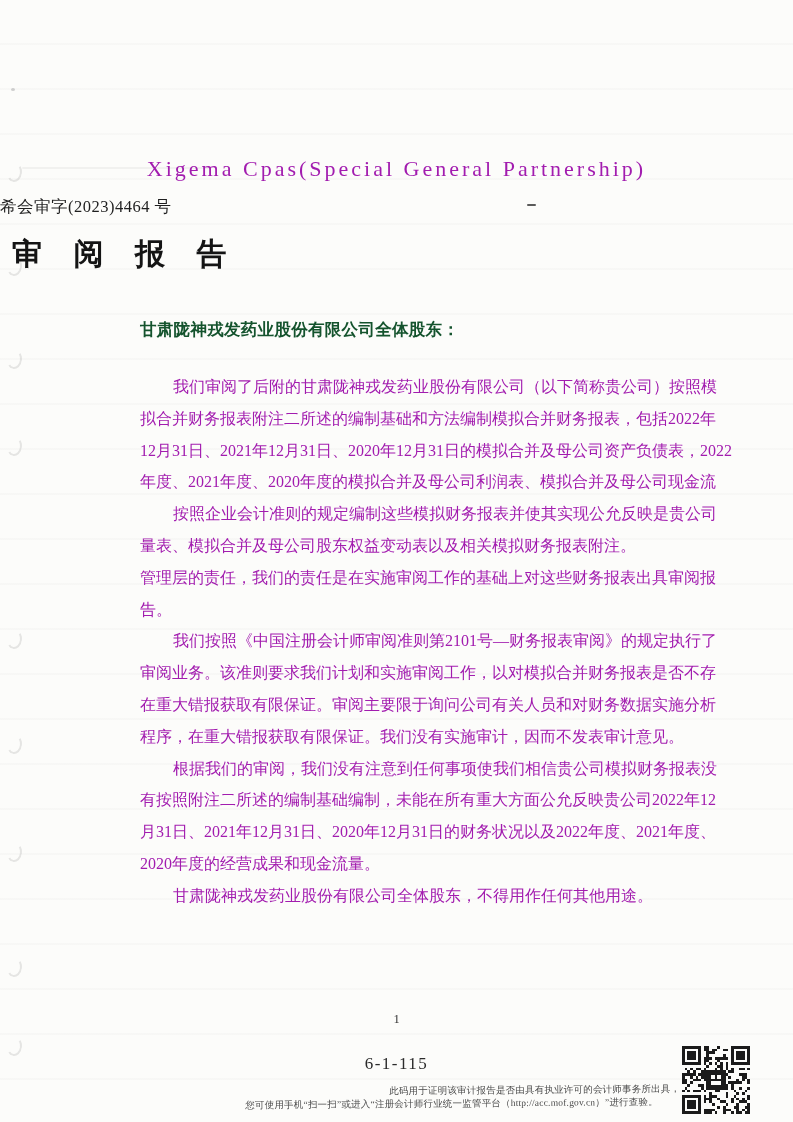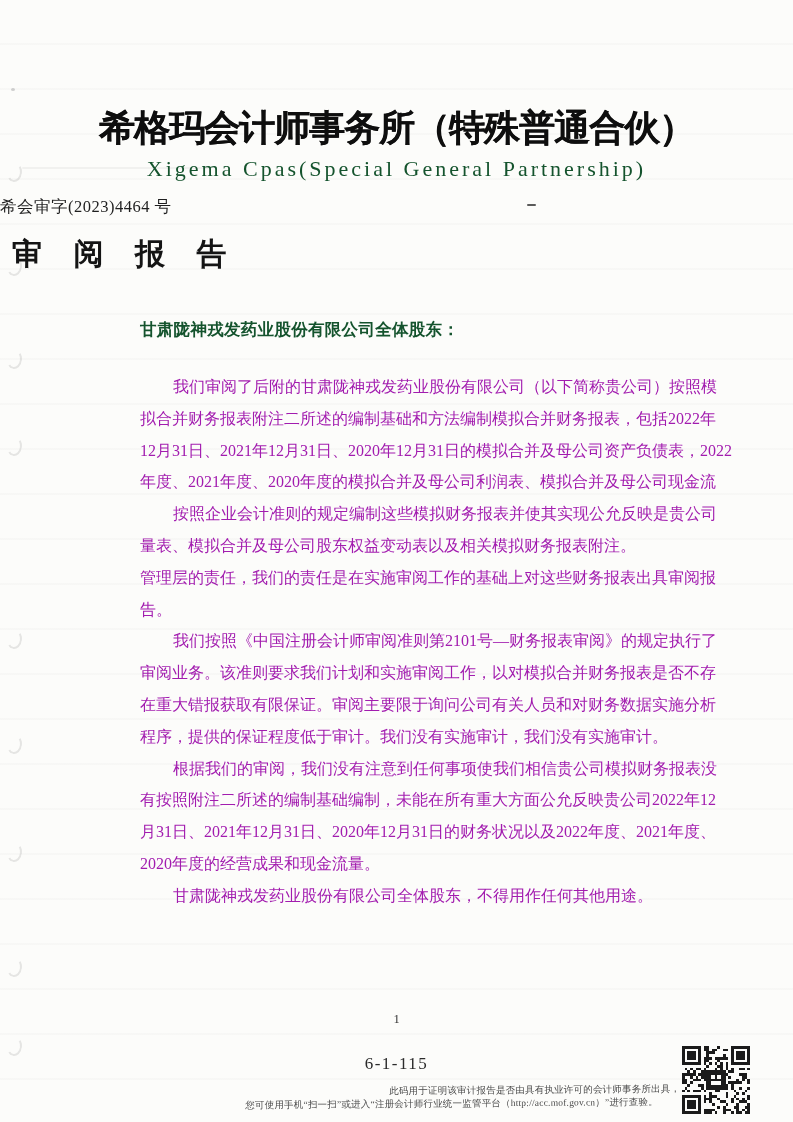--- a/index.html
+++ b/index.html
@@ -24,21 +24,21 @@
     position:absolute;top:104px;left:0;width:100%;
     text-align:center;
     font-size:36px;font-weight:900;letter-spacing:-1px;
     color:#0e0e0e;margin:0;
     text-shadow:0.5px 0 0 #0e0e0e;
     white-space:nowrap;
   }
   .firm-name-en{
     position:absolute;top:156px;left:0;width:100%;
     text-align:center;
-    font-size:22px;letter-spacing:3px;color:#14532d;
+    font-size:22px;letter-spacing:3px;color:#a21caf;
     white-space:nowrap;
   }
   .reference-no{
     position:absolute;top:196px;left:0;width:100%;
     text-align:left;
     font-size:16.5px;letter-spacing:0.5px;color:#1f1f1f;
     white-space:nowrap;
   }
   .report-title{
     position:absolute;top:234px;left:0;width:100%;
@@ -126,41 +126,40 @@
       <div class="bind-mark" style="top: 437px;"></div>
       <div class="bind-mark" style="top: 630px;"></div>
       <div class="bind-mark" style="top: 735px;"></div>
       <div class="bind-mark" style="top: 843px;"></div>
       <div class="bind-mark" style="top: 958px;"></div>
       <div class="bind-mark" style="top: 1037px;"></div>
       <div class="streak-line" style="top: 167px; width: 190px;"></div>
       <div class="speck" style="top: 88px; left: 11px; width: 4px; height: 3px;"></div>
     </div>
 
-  <h1 class="firm-name-cn">希格玛会计师事务所（特殊普通合伙）</h1>
   <div class="firm-name-en">Xigema Cpas(Special General Partnership)</div>
   <div class="reference-no">希会审字(2023)4464 号</div>
   <div class="dash-artifact"></div>
   <h2 class="report-title">审 阅 报 告</h2>
 
   <div class="addressee">甘肃陇神戎发药业股份有限公司全体股东：</div>
 
   <div class="body-block" id="body-block">
       <div class="body-line indent">我们审阅了后附的甘肃陇神戎发药业股份有限公司（以下简称贵公司）按照模</div>
       <div class="body-line">拟合并财务报表附注二所述的编制基础和方法编制模拟合并财务报表，包括2022年</div>
       <div class="body-line">12月31日、2021年12月31日、2020年12月31日的模拟合并及母公司资产负债表，2022</div>
       <div class="body-line">年度、2021年度、2020年度的模拟合并及母公司利润表、模拟合并及母公司现金流</div>
       <div class="body-line indent">按照企业会计准则的规定编制这些模拟财务报表并使其实现公允反映是贵公司</div>
       <div class="body-line last">量表、模拟合并及母公司股东权益变动表以及相关模拟财务报表附注。</div>
       <div class="body-line">管理层的责任，我们的责任是在实施审阅工作的基础上对这些财务报表出具审阅报</div>
       <div class="body-line last">告。</div>
       <div class="body-line indent">我们按照《中国注册会计师审阅准则第2101号—财务报表审阅》的规定执行了</div>
       <div class="body-line">审阅业务。该准则要求我们计划和实施审阅工作，以对模拟合并财务报表是否不存</div>
       <div class="body-line">在重大错报获取有限保证。审阅主要限于询问公司有关人员和对财务数据实施分析</div>
-      <div class="body-line last">程序，提供的保证程度低于审计。我们没有实施审计，我们没有实施审计。</div>
+      <div class="body-line last">程序，在重大错报获取有限保证。我们没有实施审计，因而不发表审计意见。</div>
       <div class="body-line indent">根据我们的审阅，我们没有注意到任何事项使我们相信贵公司模拟财务报表没</div>
       <div class="body-line">有按照附注二所述的编制基础编制，未能在所有重大方面公允反映贵公司2022年12</div>
       <div class="body-line">月31日、2021年12月31日、2020年12月31日的财务状况以及2022年度、2021年度、</div>
       <div class="body-line last">2020年度的经营成果和现金流量。</div>
       <div class="body-line indent last">甘肃陇神戎发药业股份有限公司全体股东，不得用作任何其他用途。</div>
     </div>
 
   <div class="page-number">1</div>
   <div class="doc-code">6-1-115</div>
 

